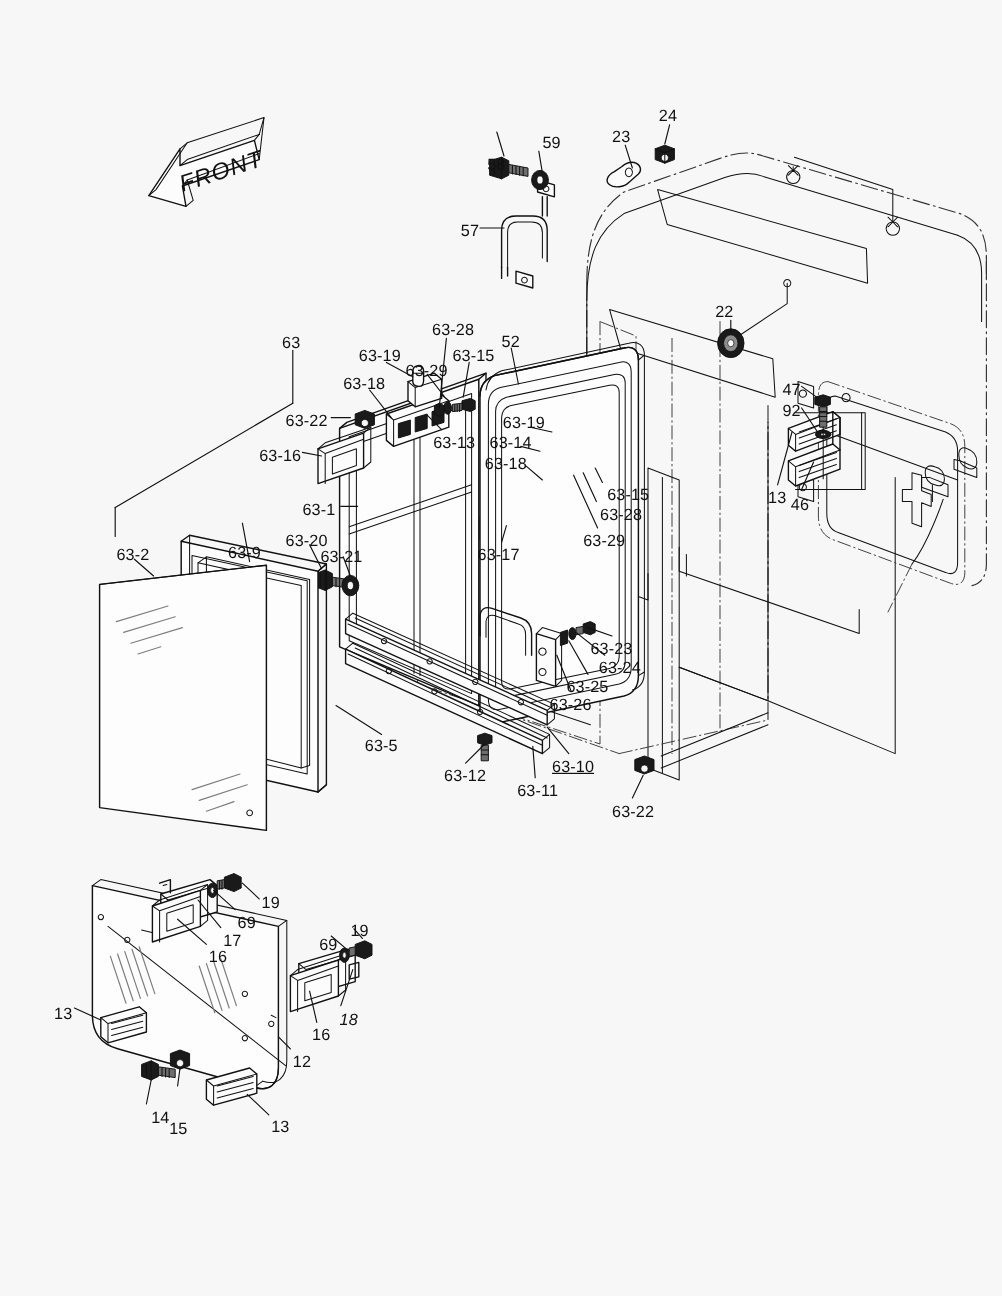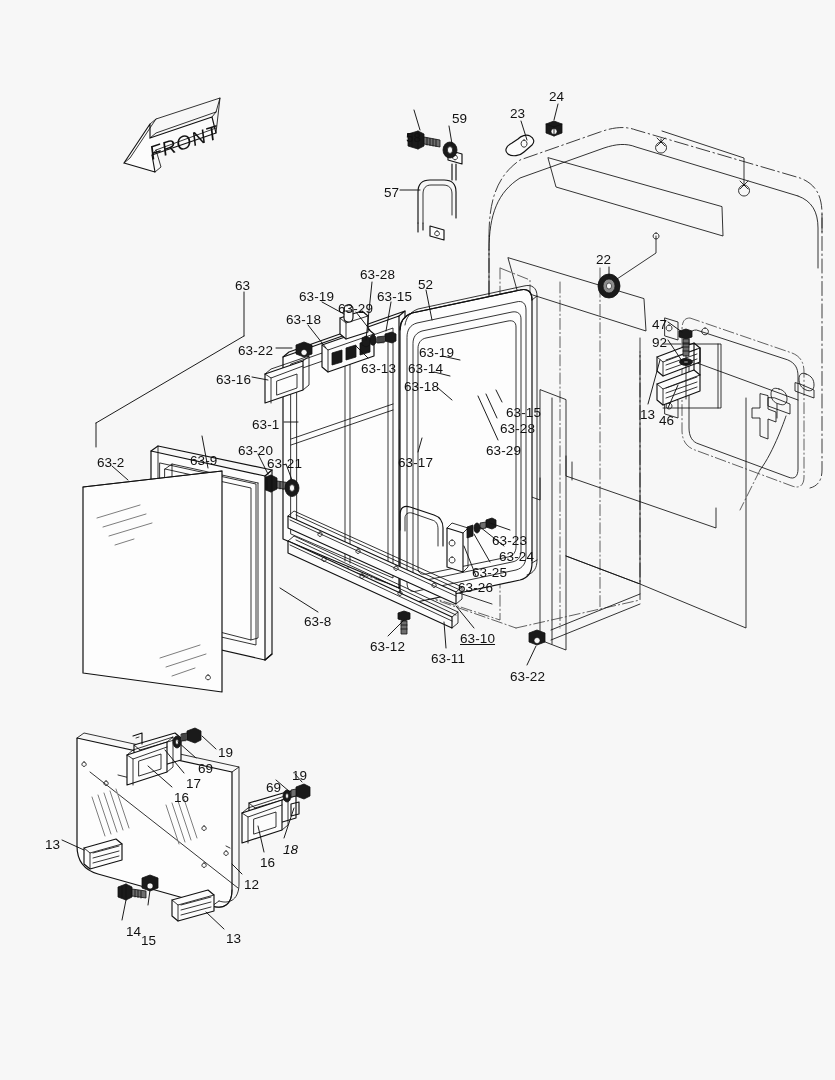--- a/index.html
+++ b/index.html
@@ -598,21 +598,21 @@
       <div class="lbl" style="left: 404px; top: 380px;">63-18</div>
       <div class="lbl" style="left: 506px; top: 406px;">63-15</div>
       <div class="lbl" style="left: 500px; top: 422px;">63-28</div>
       <div class="lbl" style="left: 486px; top: 444px;">63-29</div>
       <div class="lbl" style="left: 252px; top: 418px;">63-1</div>
       <div class="lbl" style="left: 398px; top: 456px;">63-17</div>
       <div class="lbl" style="left: 190px; top: 426px; margin-top: 28px;">63-9</div>
       <div class="lbl" style="left: 238px; top: 444px;">63-20</div>
       <div class="lbl" style="left: 267px; top: 457px;">63-21</div>
       <div class="lbl" style="left: 97px; top: 456px;">63-2</div>
-      <div class="lbl" style="left: 304px; top: 615px;">63-8</div>
+      <div class="lbl" style="left: 304px; top: 615px;">63-5</div>
       <div class="lbl" style="left: 492px; top: 534px;">63-23</div>
       <div class="lbl" style="left: 499px; top: 550px;">63-24</div>
       <div class="lbl" style="left: 472px; top: 566px;">63-25</div>
       <div class="lbl" style="left: 458px; top: 581px;">63-26</div>
       <div class="lbl" style="left: 370px; top: 640px;">63-12</div>
       <div class="lbl" style="left: 431px; top: 652px;">63-11</div>
       <div class="lbl" style="left: 460px; top: 632px; text-decoration: underline;">63-10</div>
       <div class="lbl" style="left: 510px; top: 670px;">63-22</div>
       <div class="lbl" style="left: 218px; top: 746px;">19</div>
       <div class="lbl" style="left: 198px; top: 762px;">69</div>

